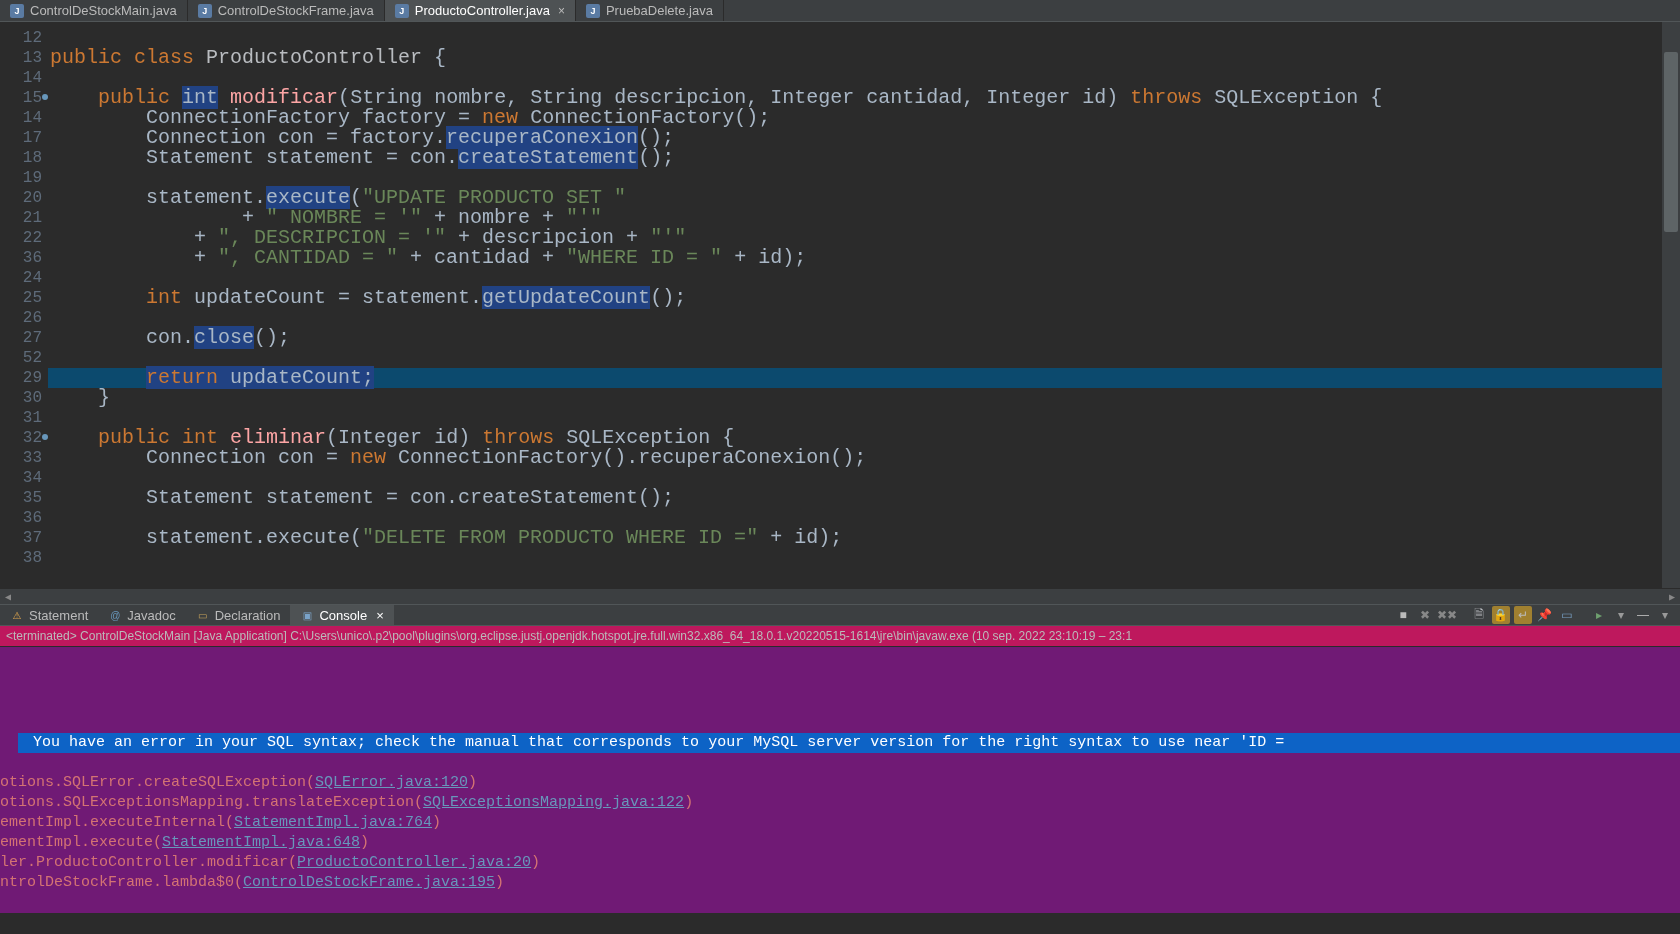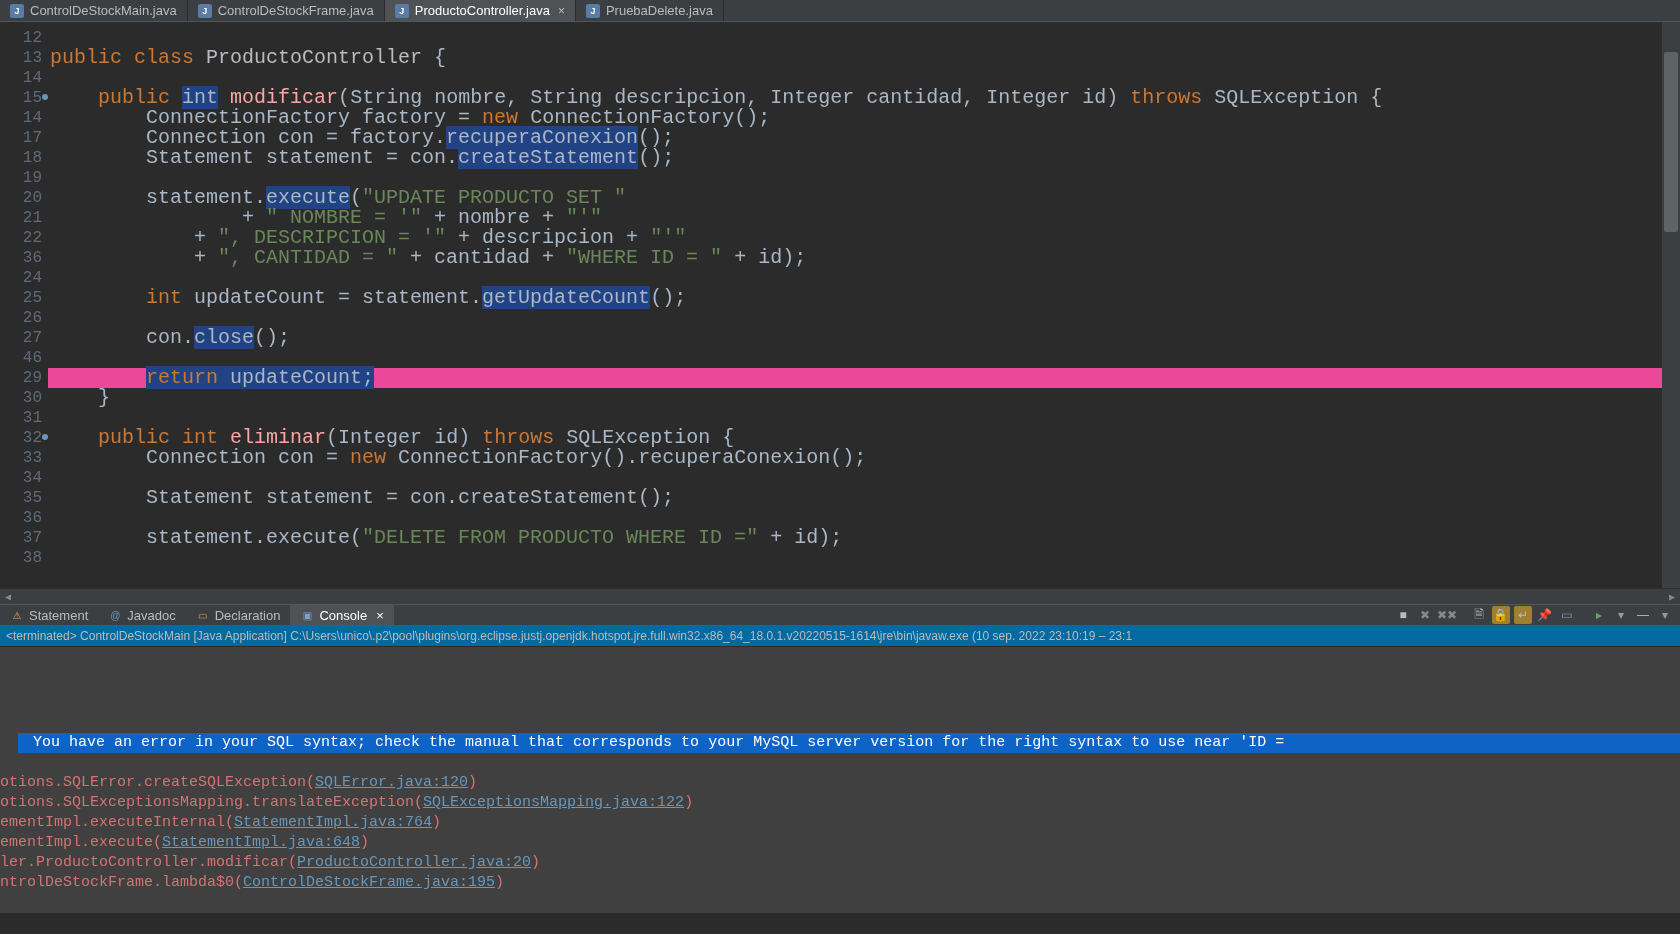--- a/index.html
+++ b/index.html
@@ -72,21 +72,21 @@
   .code {
     flex: 1;
     padding-top: 6px;
     line-height: 20px;
     white-space: pre;
     font-size: 20px;
     overflow: hidden;
     position: relative;
   }
   .code .line { height: 20px; padding-left: 2px; }
-  .code .line.current { background: #ec4899; }
+  .code .line.current { background: #0c4a6e; }
   .kw { color: #cc7832; }
   .type { color: #a9b7c6; }
   .str { color: #6a8759; }
   .mth { color: #fca5a5; }
   .hl { background: #214283; color: #a9b7c6; }
   .overview-ruler {
     width: 18px;
     background: #3c3f41;
     position: relative;
   }
@@ -140,29 +140,29 @@
   }
   .tb-icon {
     width: 18px; height: 18px;
     display: inline-flex; align-items: center; justify-content: center;
     color: #bbbbbb;
     font-size: 12px;
     cursor: pointer;
   }
   .tb-icon.yellow { background: #a08030; border-radius: 2px; }
   .console-header {
-    background: #0369a1;
+    background: #be185d;
     color: #bbbbbb;
     font-family: "Segoe UI", Tahoma, sans-serif;
     font-size: 12px;
     padding: 3px 6px;
     border-bottom: 1px solid #2b2b2b;
   }
   .console-body {
-    background: #404040;
+    background: #701a75;
     font-size: 15px;
     line-height: 20px;
     padding: 6px 0 0 0;
     white-space: pre;
     overflow: hidden;
   }
   .err-line { color: #d47373; }
   .err-link { color: #6897bb; text-decoration: underline; }
   .err-hl {
     background: #0d63c6;
@@ -206,21 +206,21 @@
       <div class="ln">18</div>
       <div class="ln">19</div>
       <div class="ln">20</div>
       <div class="ln">21</div>
       <div class="ln">22</div>
       <div class="ln">36</div>
       <div class="ln">24</div>
       <div class="ln">25</div>
       <div class="ln">26</div>
       <div class="ln">27</div>
-      <div class="ln">46</div>
+      <div class="ln">52</div>
       <div class="ln">29</div>
       <div class="ln">30</div>
       <div class="ln">31</div>
       <div class="ln">32<span class="marker"></span></div>
       <div class="ln">33</div>
       <div class="ln">34</div>
       <div class="ln">35</div>
       <div class="ln">36</div>
       <div class="ln">37</div>
       <div class="ln">38</div>

